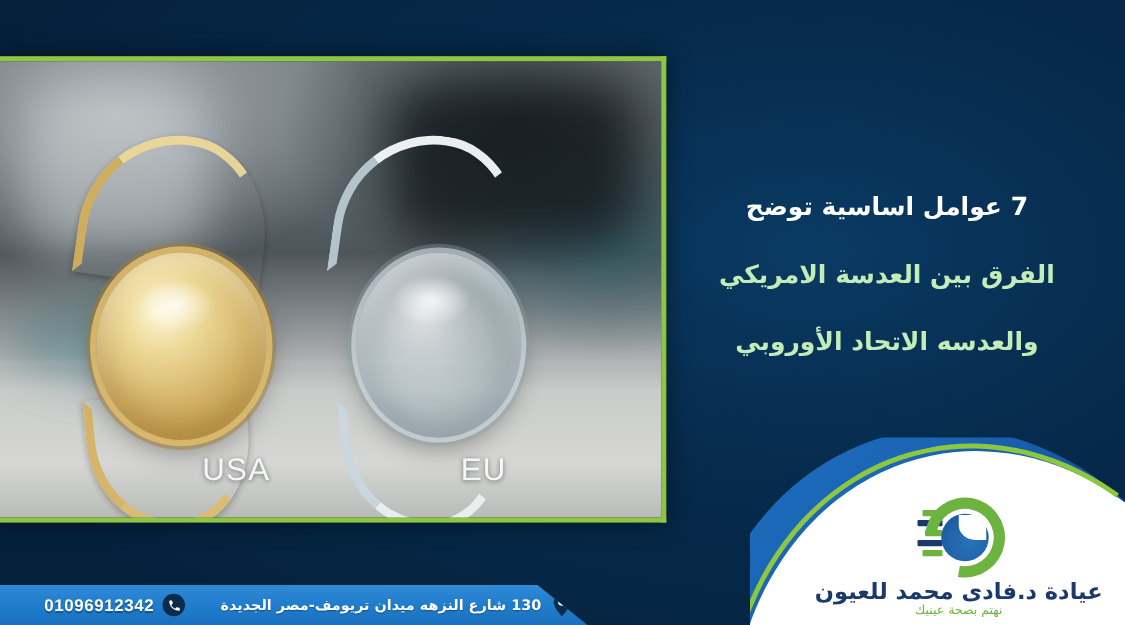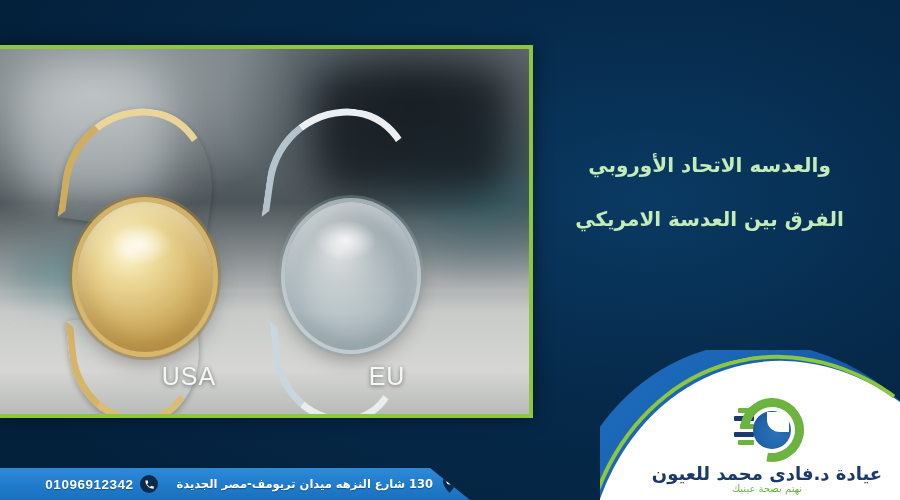--- a/index.html
+++ b/index.html
@@ -171,21 +171,21 @@
     position:absolute;
     left:0; bottom:0;
     width:470px; height:32px;
     background:linear-gradient(180deg,#2f8ad6 0%, #1f7ccb 55%, #1a70bd 100%);
     clip-path:polygon(0 0, 430px 0, 470px 32px, 0 32px);
     display:flex; align-items:center;
     direction:rtl;
     padding-right:12px;
   }
   .contact-item { display:flex; align-items:center; gap:7px; }
-  .contact-item + .contact-item { margin-right:18px; }
+  .contact-item + .contact-item { margin-right:28px; }
   .pin-icon, .phone-icon {
     width:18px; height:18px; flex:none;
     display:flex; align-items:center; justify-content:center;
     color:#fff;
   }
   .phone-icon {
     background:#0b2b4d; border-radius:50%;
     font-size:11px;
   }
   .pin-icon svg { width:15px; height:18px; }
@@ -318,22 +318,23 @@
       <div class="lens lens-usa">
         <div class="haptic hap-top"></div>
         <div class="haptic hap-bot"></div>
         <div class="optic"></div>
         <div class="lens-label">USA</div>
       </div>
     </div>
   </div>
 
   <div class="headline">
+    <div class="ln ln1">7 عوامل اساسية توضح</div>
+    <div class="ln ln2">الفرق بين العدسة الامريكي</div>
     <div class="ln ln3">والعدسه الاتحاد الأوروبي</div>
-    <div class="ln ln2">الفرق بين العدسة الامريكي</div>
   </div>
 
   <div class="contact-bar">
 
     <div class="contact-item">
       <span class="pin-icon">
         <svg viewBox="0 0 24 30" aria-hidden="true">
           <path d="M12 0C5.9 0 1 4.9 1 11c0 8 11 19 11 19s11-11 11-19c0-6.1-4.9-11-11-11z" fill="#0b2b4d"></path>
           <circle cx="12" cy="11" r="5" fill="#ffffff"></circle>
         </svg>

